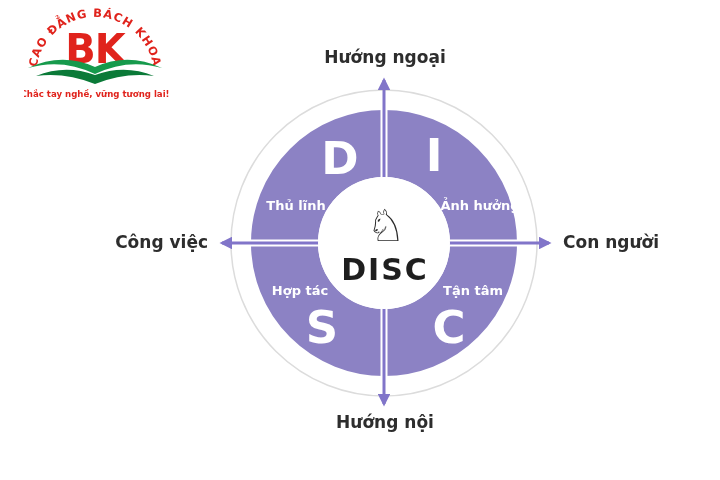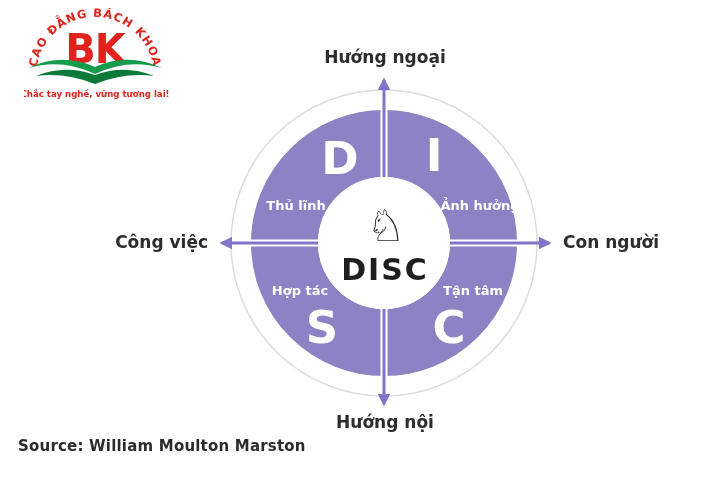--- a/index.html
+++ b/index.html
@@ -92,15 +92,14 @@
     <text class="logo-bk" x="71" y="57" text-anchor="middle">BK</text>
 
     <g>
       <path d="M 4,62 Q 38,46 71,61 Q 104,46 138,62 Q 104,52 71,68 Q 38,52 4,62 Z" fill="#169a4c"></path>
       <path d="M 12,70 Q 41,58 71,69 Q 101,58 130,70 Q 101,66 71,78 Q 41,66 12,70 Z" fill="#0b7a38"></path>
     </g>
 
     <text class="logo-slogan" x="71" y="91" text-anchor="middle">Chắc tay nghề, vững tương lai!</text>
   </svg>
 
-  <div class="source-line">Source: William Moulton Marston</div>
 
 </div>
 
 </body></html>

